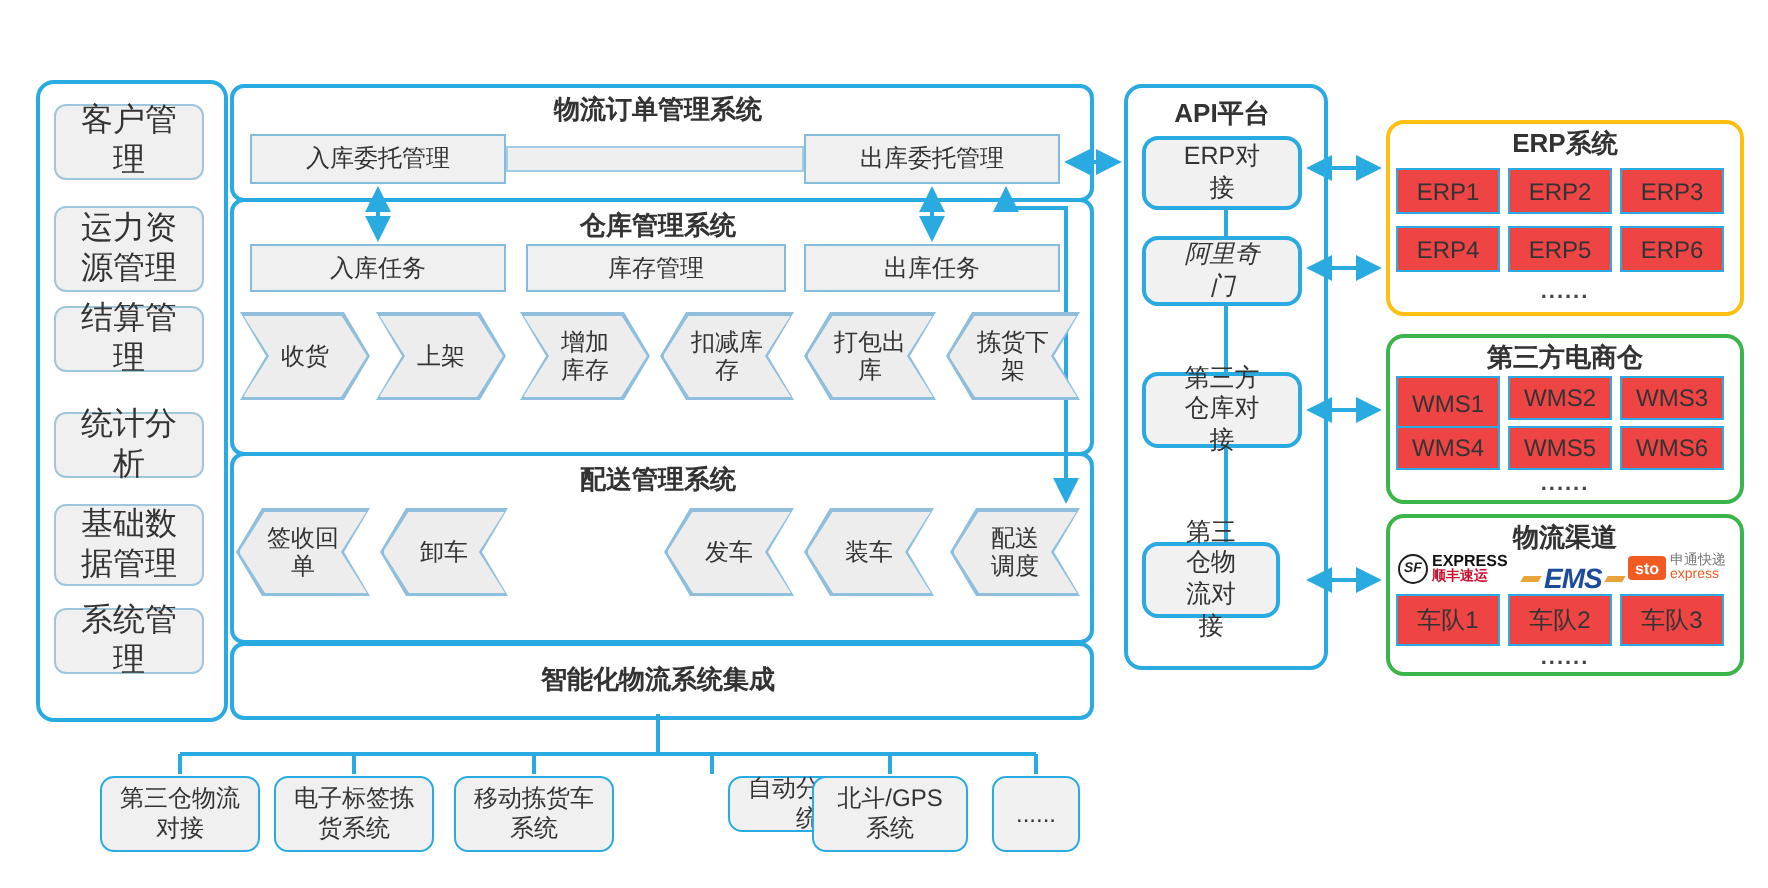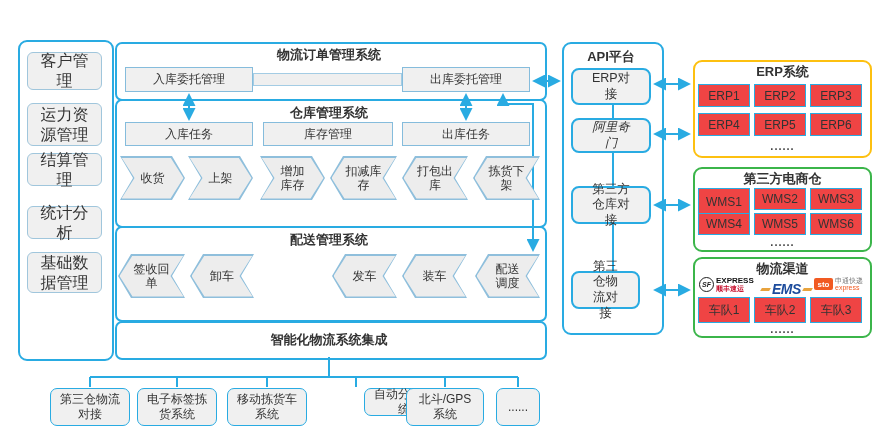--- a/index.html
+++ b/index.html
@@ -64,20 +64,21 @@
 
 <div class="stage">
 
 
   <div class="panel" style="left:18px;top:40px;width:92px;height:317px;border-radius:9px;"></div>
   <div class="rbox" style="left:27px;top:52px;width:75px;height:38px;">客户管理</div>
   <div class="rbox" style="left:27px;top:103px;width:75px;height:43px;">运力资源管理</div>
   <div class="rbox" style="left:27px;top:153px;width:75px;height:33px;">结算管理</div>
   <div class="rbox" style="left:27px;top:206px;width:75px;height:33px;">统计分析</div>
   <div class="rbox" style="left:27px;top:252px;width:75px;height:41px;">基础数据管理</div>
+  <div class="rbox" style="left:27px;top:304px;width:75px;height:33px;">系统管理</div>
 
   <div class="panel" style="left:115px;top:42px;width:428px;height:55px;"></div>
   <div class="ptitle" style="left:115px;top:46px;width:428px;">物流订单管理系统</div>
   <div class="abs" style="left:253px;top:73px;width:149px;height:13px;background:#EFEFEF;border:1px solid #A3CCE4;box-sizing:border-box;z-index:4;"></div>
   <div class="gbox" style="left:125px;top:67px;width:128px;height:25px;">入库委托管理</div>
   <div class="gbox" style="left:402px;top:67px;width:128px;height:25px;">出库委托管理</div>
 
   <div class="panel" style="left:115px;top:99px;width:428px;height:125px;"></div>
   <div class="ptitle" style="left:115px;top:104px;width:428px;">仓库管理系统</div>
   <div class="gbox" style="left:125px;top:122px;width:128px;height:24px;">入库任务</div>

